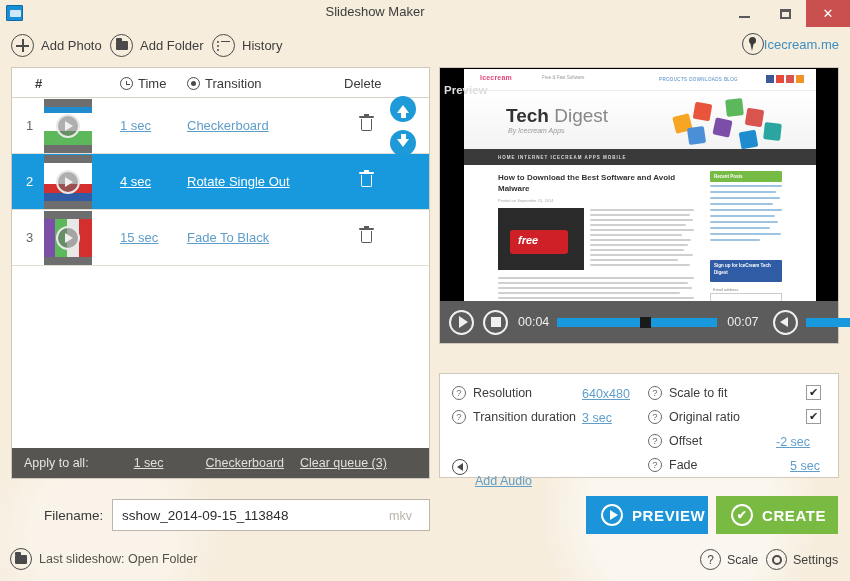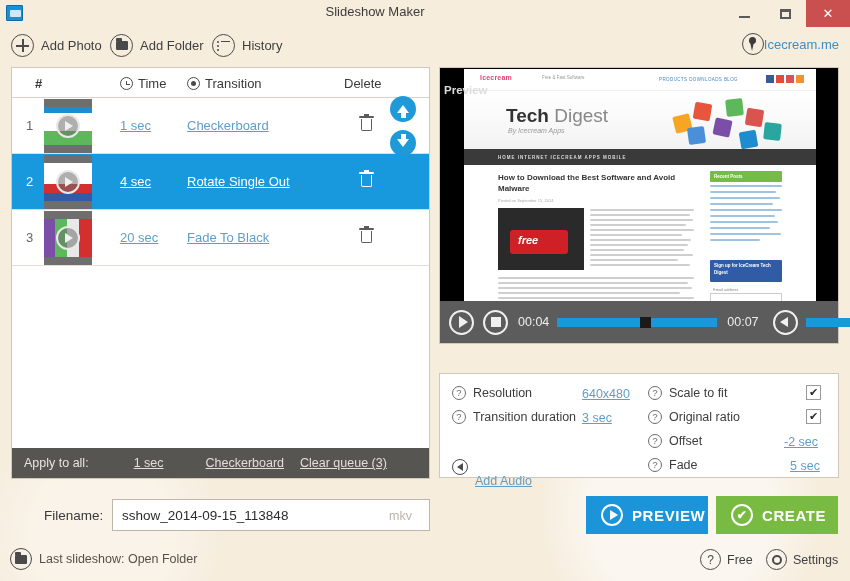--- a/index.html
+++ b/index.html
@@ -371,21 +371,21 @@
           <span class="trash"><i class="hand"></i><i class="lid"></i><i class="can"></i></span>
         </span>
       </div>
 
       <div class="row">
         <span class="idx">3</span>
         <span class="thumb">
           <span class="shot" style="background:linear-gradient(90deg,#7b4fa8 0 22%,#5db85c 22% 48%,#e8e8e8 48% 72%,#d32f2f 72% 100%);"></span>
           <span class="play-ov"></span>
         </span>
-        <span class="cell-time">20 sec</span>
+        <span class="cell-time">15 sec</span>
         <span class="cell-trans">Fade To Black</span>
         <span class="cell-del">
           <span class="trash"><i class="hand"></i><i class="lid"></i><i class="can"></i></span>
         </span>
       </div>
     </div>
 
     <div class="applybar">
       <span class="lbl">Apply to all:</span>
       <a class="a1">1 sec</a>
@@ -523,21 +523,21 @@
     <div class="srow" style="left:208px; top:36px;">
       <span class="qmark">?</span>
       <span>Original ratio</span>
     </div>
     <span class="chk" style="left:366px; top:35px;">✔</span>
 
     <div class="srow" style="left:208px; top:60px;">
       <span class="qmark">?</span>
       <span>Offset</span>
     </div>
-    <span class="sval" style="left:344px; top:61px;text-align:center;">-2 sec</span>
+    <span class="sval" style="left:336px; top:61px;text-align:center;">-2 sec</span>
 
     <div class="srow" style="left:208px; top:84px;">
       <span class="qmark">?</span>
       <span>Fade</span>
     </div>
     <span class="sval" style="left:350px; top:85px;">5 sec</span>
   </div>
 
   <div class="fname-label">Filename:</div>
   <div class="fname-box">
@@ -556,21 +556,21 @@
     <span class="btn-circ tri"></span>
     <span>PREVIEW</span>
   </div>
   <div class="btn-create">
     <span class="btn-circ tick"></span>
     <span>CREATE</span>
   </div>
 
   <div class="help">
     <span class="circ" style="width:21px;height:21px;font-size:12px;">?</span>
-    <span>Free</span>
+    <span>Scale</span>
   </div>
   <div class="settings-btn">
     <span class="circ" style="width:21px;height:21px;">
         <i class="gear"></i>
       </span>
     <span>Settings</span>
   </div>
 
 </div>
 

